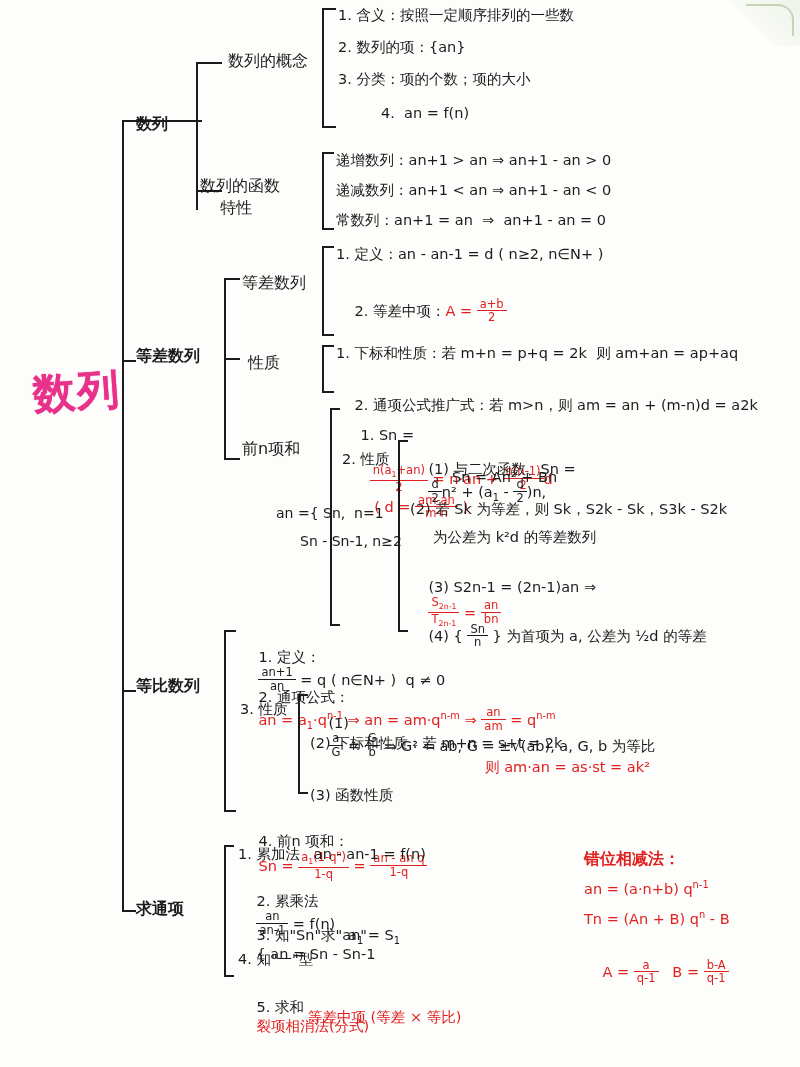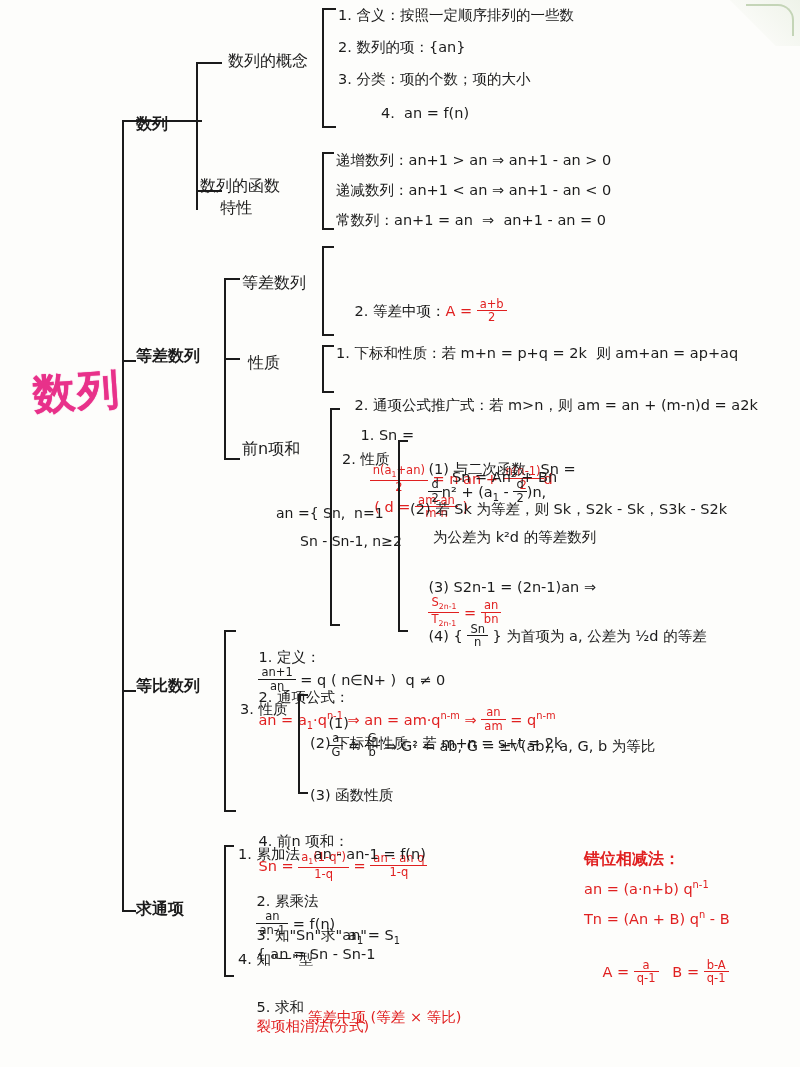--- a/index.html
+++ b/index.html
@@ -99,20 +99,21 @@
   <div class="hline" style="left:224px;top:458px;width:16px;"></div>
 
   <div class="n lg ink" style="left:242px;top:272px;">等差数列</div>
   <div class="n lg ink" style="left:248px;top:352px;">性质</div>
   <div class="n lg ink" style="left:242px;top:438px;">前n项和</div>
 
   <div class="vline" style="left:322px;top:246px;height:88px;"></div>
   <div class="hline" style="left:322px;top:246px;width:12px;"></div>
   <div class="hline" style="left:322px;top:334px;width:12px;"></div>
 
+  <div class="n ink" style="left:336px;top:245px;">1. 定义：an - an-1 = d ( n≥2, n∈N+ )</div>
 
   <div class="n ink" style="left:336px;top:279px;">
     <span>2. 等差中项：</span><span class="red">A&nbsp;=&nbsp;<span class="frac"><span class="num">a+b</span><span class="den">2</span></span></span>
   </div>
 
 
   <div class="vline" style="left:322px;top:345px;height:46px;"></div>
   <div class="hline" style="left:322px;top:345px;width:12px;"></div>
   <div class="hline" style="left:322px;top:391px;width:12px;"></div>
 
@@ -181,20 +182,21 @@
   <div class="vline" style="left:298px;top:694px;height:98px;"></div>
   <div class="hline" style="left:298px;top:694px;width:10px;"></div>
   <div class="hline" style="left:298px;top:792px;width:10px;"></div>
 
   <div class="n ink" style="left:310px;top:694px;">
     <span>(1)</span>
     <span><span class="frac"><span class="num">a</span><span class="den">G</span></span> = <span class="frac"><span class="num">G</span><span class="den">b</span></span> ⇒ G² = ab, G = ±√(ab), a, G, b 为等比</span>
   </div>
 
   <div class="n ink" style="left:310px;top:734px;">(2) 下标和性质：若 m+n = s+t = 2k</div>
+  <div class="n red" style="left:462px;top:758px;">     则 am·an = as·st = ak²</div>
   <div class="n ink" style="left:310px;top:786px;">(3) 函数性质</div>
 
   <div class="n ink" style="left:240px;top:812px;">
     <span>4. 前n 项和：</span>
     <span class="red">Sn = <span class="frac"><span class="num">a<sub>1</sub>(1-q<sup>n</sup>)</span><span class="den">1-q</span></span> = <span class="frac"><span class="num">an - an q</span><span class="den">1-q</span></span></span>
   </div>
 
   <div class="n lg b ink" style="left:136px;top:898px;">求通项</div>
 
   <div class="vline" style="left:224px;top:845px;height:130px;"></div>

